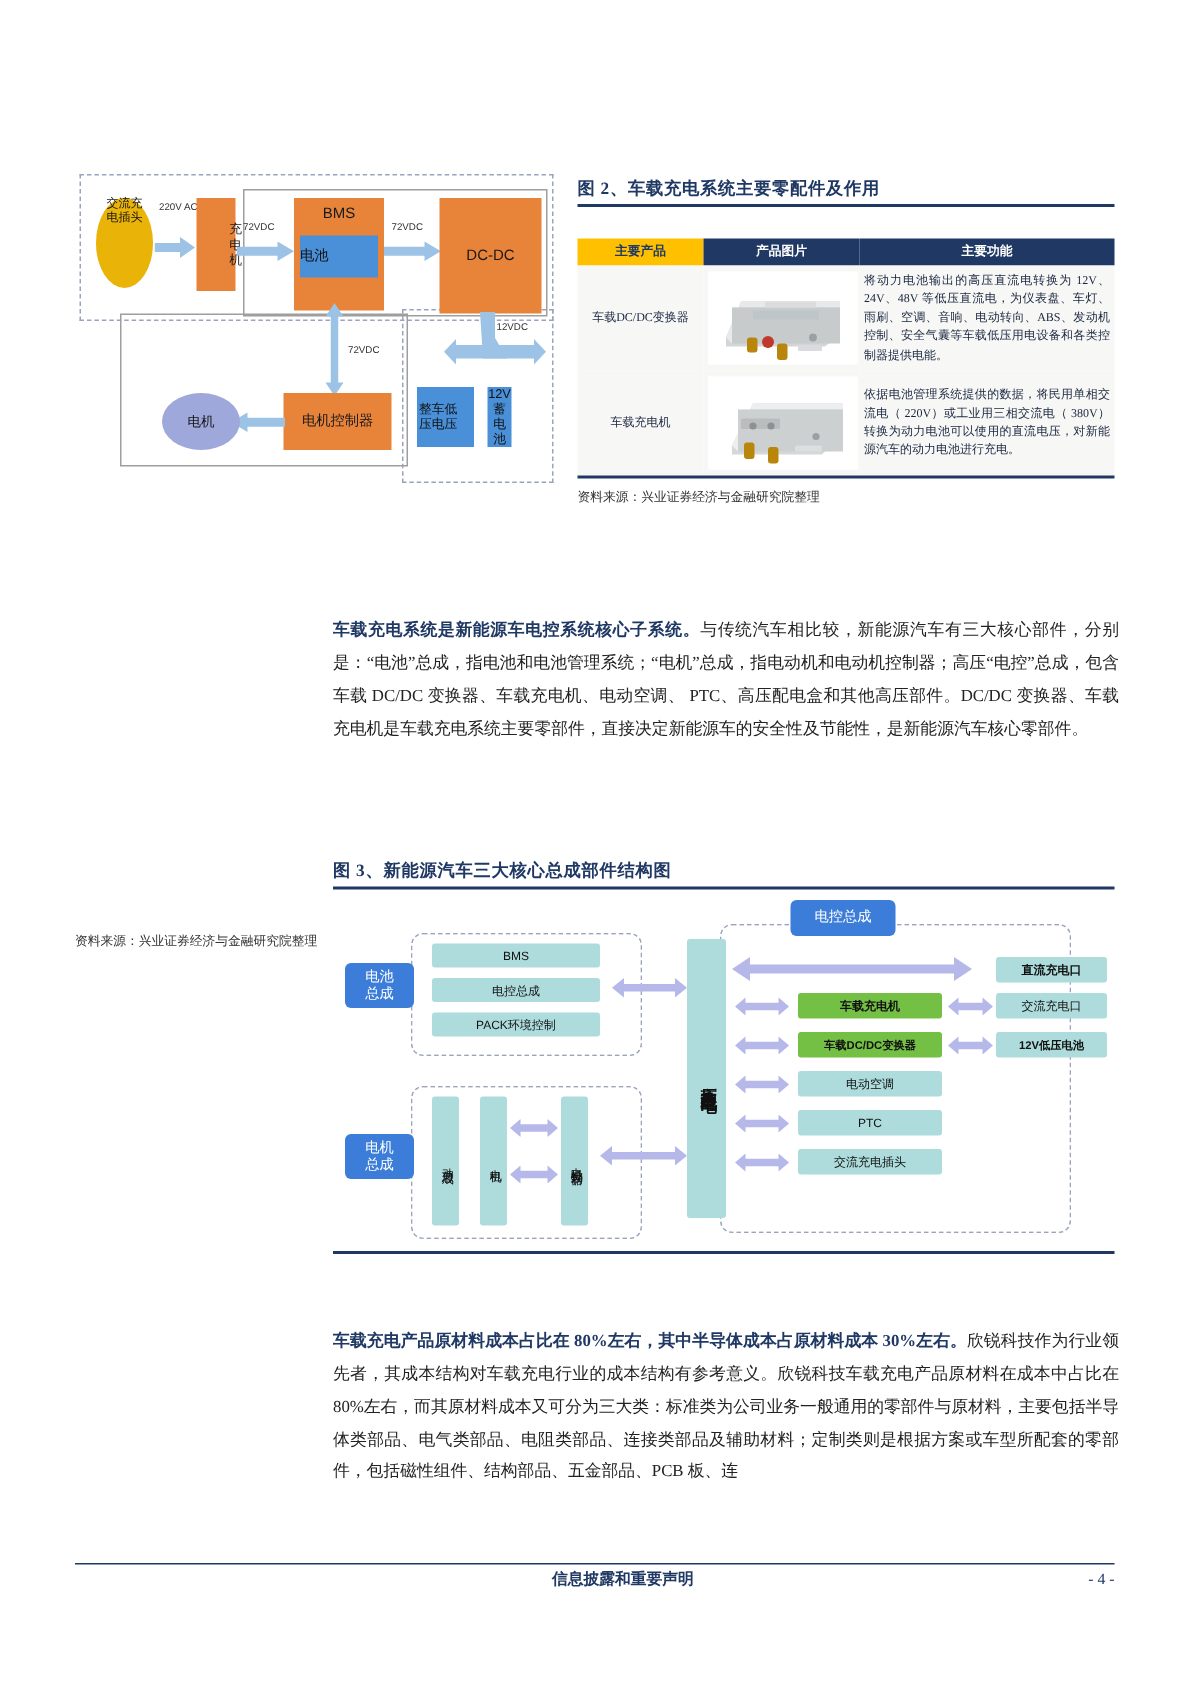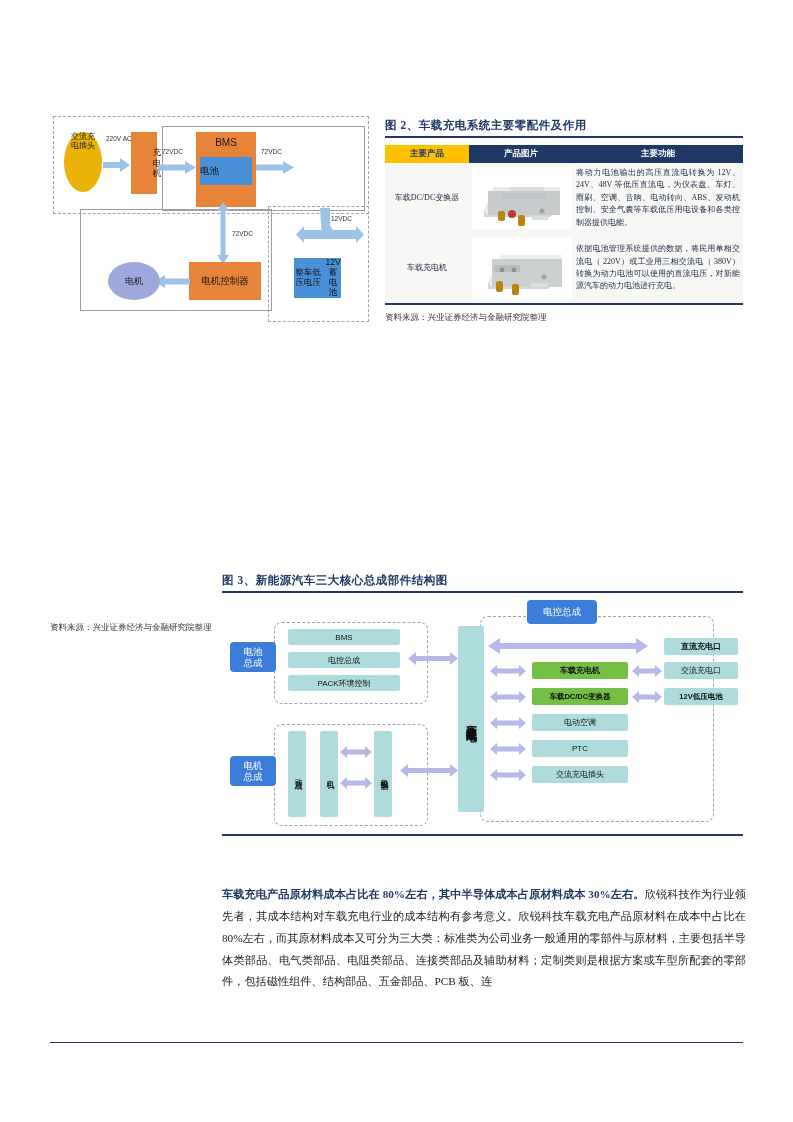--- a/index.html
+++ b/index.html
@@ -41,21 +41,21 @@
         display:flex;align-items:center;justify-content:center;
         text-align:center;font-size:9px;color:#151515;
         font-family:"Liberation Sans","DejaVu Sans",sans-serif;}
   .lbl{position:absolute;font-size:6.5px;color:#333;
        font-family:"Liberation Sans","DejaVu Sans",sans-serif;
        line-height:1.15;white-space:nowrap;}
   .ar{position:absolute;}
 
   
   #fig2{position:absolute;left:385px;top:118px;width:358px;}
-  #fig2-body{margin-top:7px;width:358px;}
+  #fig2-body{margin-top:21px;width:358px;}
   table.t2{border-collapse:collapse;width:358px;table-layout:fixed;}
   table.t2 th{font-size:8.5px;font-weight:bold;color:#fff;
      background:#1F3864;padding:3px 0;text-align:center;
      font-family:"Liberation Serif","DejaVu Serif",serif;}
   table.t2 th.amber{background:#FFC000;color:#1F3864;}
   table.t2 td{font-size:8px;vertical-align:middle;color:#1a2640;
      font-family:"Liberation Serif","DejaVu Serif",serif;
      background:#F7F7F5;padding:4px 3px;line-height:1.55;}
   td.c-name{text-align:center;}
   td.c-func{text-align:justify;padding-right:6px;}
@@ -151,31 +151,34 @@
       </div>
 
       <div class="lbl" style="left:211px;top:38px;">
         <span>72VDC</span>
       </div>
 
       <svg class="ar" style="left:206px;top:51px;" width="38" height="13">
         <path d="M0 3.5 h27 v-3.5 l11 6.5 -11 6.5 v-3.5 H0 z" fill="#9CC3E5"></path>
       </svg>
 
+      <div class="obox big" style="left:243px;top:22px;width:68px;height:77px;">
+        <span>DC-DC</span>
+      </div>
 
       <div class="lbl" style="left:281px;top:105px;">
         <span>12VDC</span>
       </div>
 
       <svg class="ar" style="left:236px;top:98px;" width="78" height="50">
         <path d="M34 0 h10 v22 h26 v-4 l8 8.5 -8 8.5 v-4 h-34 z" fill="#9CC3E5"></path>
         <path d="M34 0 h10 v22 h-26 v-4 l-8 8.5 8 8.5 v-4 h34 z" fill="#9CC3E5"></path>
       </svg>
 
-      <div class="bbox" style="left:244px;top:148px;width:38px;height:40px;">
+      <div class="bbox" style="left:228px;top:148px;width:38px;height:40px;">
         <span style="display:block;width:28px;">整车低压电压</span>
       </div>
       <div class="bbox" style="left:275px;top:148px;width:16px;height:40px;">
         <span style="display:block;width:28px;">12V蓄电池</span>
       </div>
 
       <div class="lbl" style="left:182px;top:120px;">
         <span>72VDC</span>
       </div>
 
@@ -258,20 +261,23 @@
           <td class="c-func">依据电池管理系统提供的数据，将民用单相交流电（ 220V）或工业用三相交流电（ 380V）转换为动力电池可以使用的直流电压，对新能源汽车的动力电池进行充电。</td>
         </tr>
       </tbody>
         </table>
       <div class="rule-nav"></div>
     </div>
 
     <div class="src" style="position:relative;margin-top:7px;">资料来源：兴业证券经济与金融研究院整理</div>
   </div>
 
+  <div class="para" style="left:222px;top:410px;width:524px;">
+    <b>车载充电系统是新能源车电控系统核心子系统。</b><span>与传统汽车相比较，新能源汽车有三大核心部件，分别是：“电池”总成，指电池和电池管理系统；“电机”总成，指电动机和电动机控制器；高压“电控”总成，包含车载 DC/DC 变换器、车载充电机、电动空调、 PTC、高压配电盒和其他高压部件。DC/DC 变换器、车载充电机是车载充电系统主要零部件，直接决定新能源车的安全性及节能性，是新能源汽车核心零部件。</span>
+  </div>
 
   <div id="fig3">
     <div class="fig-title fig-title-rule">图 3、新能源汽车三大核心总成部件结构图</div>
 
     <div id="fig3-body">
 
       <div class="dashbox" style="left:52px;top:22px;width:152px;height:80px;border-radius:8px;"></div>
       <div class="dashbox" style="left:52px;top:124px;width:152px;height:100px;border-radius:8px;"></div>
       <div class="dashbox" style="left:258px;top:16px;width:232px;height:204px;border-radius:8px;"></div>
 
@@ -378,14 +384,18 @@
     </div>
 
     <div class="rule-nav" style="margin-top:2px;"></div>
   </div>
 
   <div class="para" style="left:222px;top:884px;width:524px;">
     <b>车载充电产品原材料成本占比在 80%左右，其中半导体成本占原材料成本 30%左右。</b><span>欣锐科技作为行业领先者，其成本结构对车载充电行业的成本结构有参考意义。欣锐科技车载充电产品原材料在成本中占比在 80%左右，而其原材料成本又可分为三大类：标准类为公司业务一般通用的零部件与原材料，主要包括半导体类部品、电气类部品、电阻类部品、连接类部品及辅助材料；定制类则是根据方案或车型所配套的零部件，包括磁性组件、结构部品、五金部品、PCB 板、连</span>
   </div>
 
   <div id="footer-rule"></div>
+  <div id="footer">
+    <div class="ftxt">信息披露和重要声明</div>
+    <div class="fpg">- 4 -</div>
+  </div>
 
 </div>
 
 </body></html>

